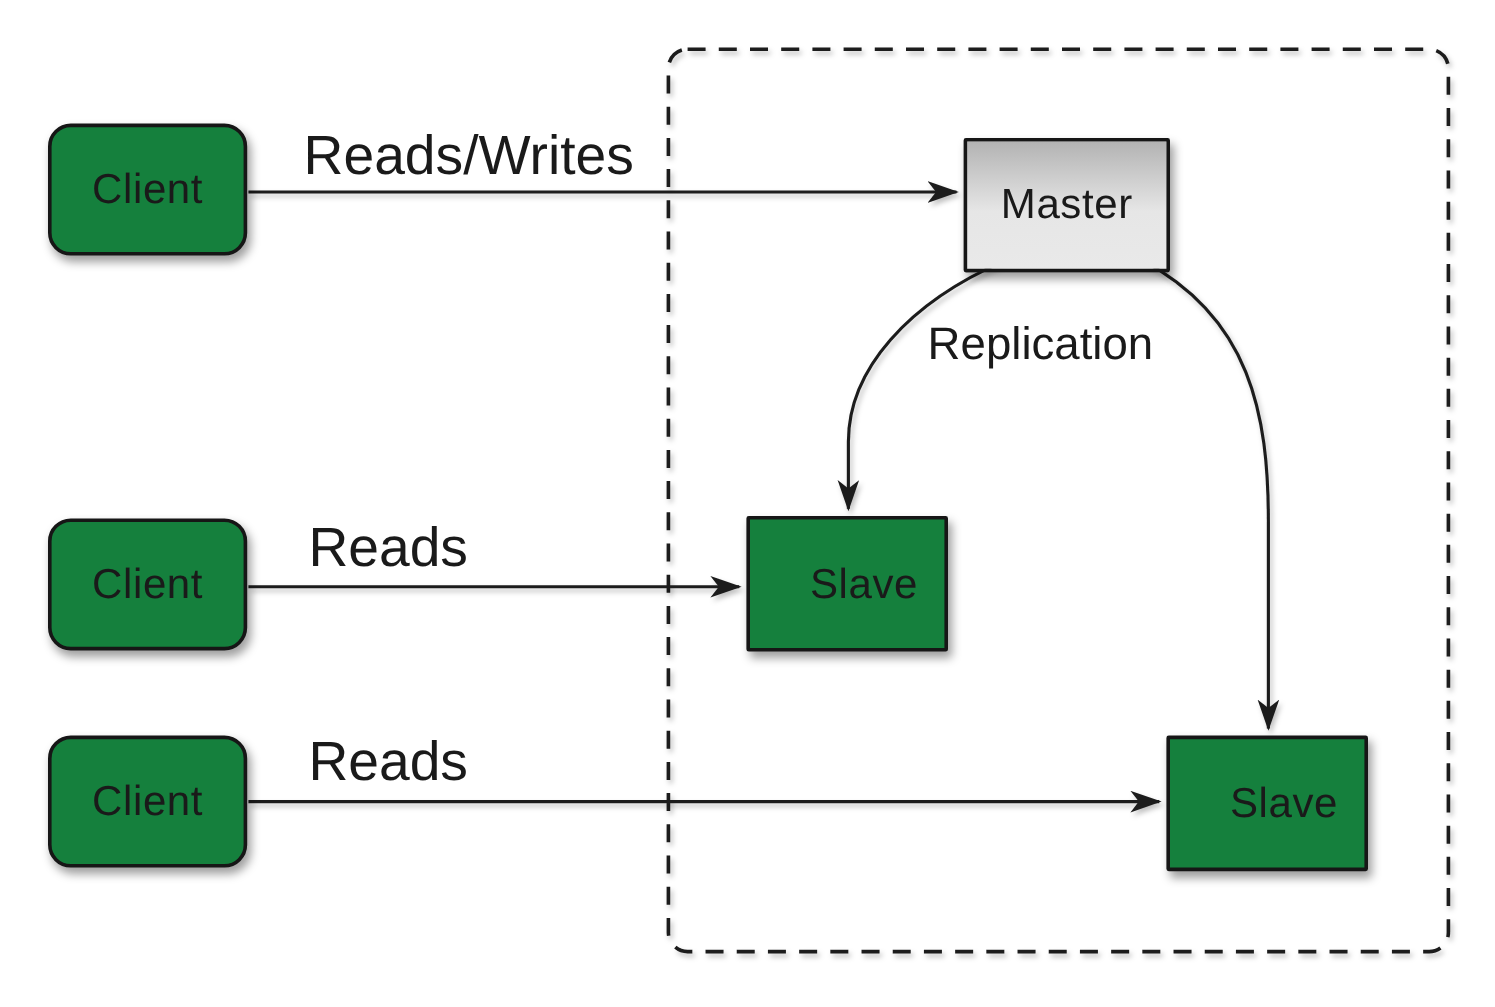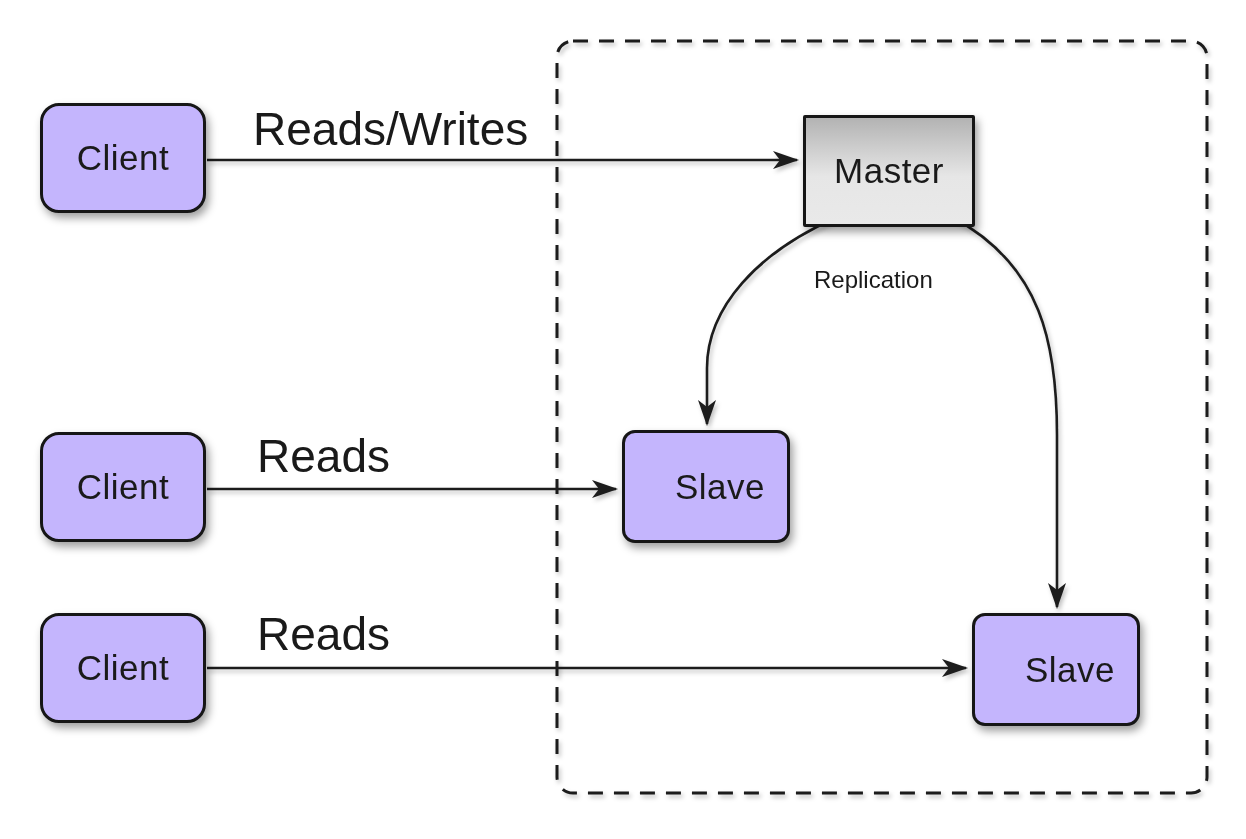--- a/index.html
+++ b/index.html
@@ -22,21 +22,21 @@
     width: 1246px;
     height: 839px;
   }
   .node {
     position: absolute;
     box-sizing: border-box;
     display: flex;
     align-items: center;
     justify-content: center;
     border: 3px solid #161616;
-    background: #c4b5fd;
+    background: #15803d;
     font-size: 35px;
     letter-spacing: 0.5px;
     box-shadow: 3px 5px 8px rgba(0,0,0,0.38);
   }
   .client {
     left: 40px;
     width: 166px;
     height: 110px;
     border-radius: 19px;
   }
@@ -47,34 +47,34 @@
     left: 803px;
     top: 115px;
     width: 172px;
     height: 112px;
     border-radius: 2px;
     background: linear-gradient(180deg, #b3b3b3 0%, #e6e6e6 55%, #e9e9e9 100%);
   }
   .slave {
     width: 168px;
     height: 113px;
-    border-radius: 13px;
+    border-radius: 2px;
     padding-left: 28px;
   }
   .slave1 { left: 622px; top: 430px; }
   .slave2 { left: 972px; top: 613px; }
   .edge-label {
     position: absolute;
     font-size: 46px;
     white-space: nowrap;
   }
   .lbl-reads-writes { left: 253px; top: 102px; }
   .lbl-reads-mid    { left: 257px; top: 429px; }
   .lbl-reads-bottom { left: 257px; top: 607px; }
-  .lbl-replication  { left: 814px; top: 266px; font-size: 24px; }
+  .lbl-replication  { left: 773px; top: 266px; font-size: 38px; }
 </style>
 </head>
 <body>
 
 <div class="canvas">
 
   <svg class="wires" viewBox="0 0 1246 839" xmlns="http://www.w3.org/2000/svg">
     <defs>
       <marker id="arrow" markerUnits="userSpaceOnUse" markerWidth="28" markerHeight="20" refX="24" refY="9" orient="auto">
         <path d="M0,0 L26,9 L0,18 L7,9 Z" fill="#1c1c1c"></path>

